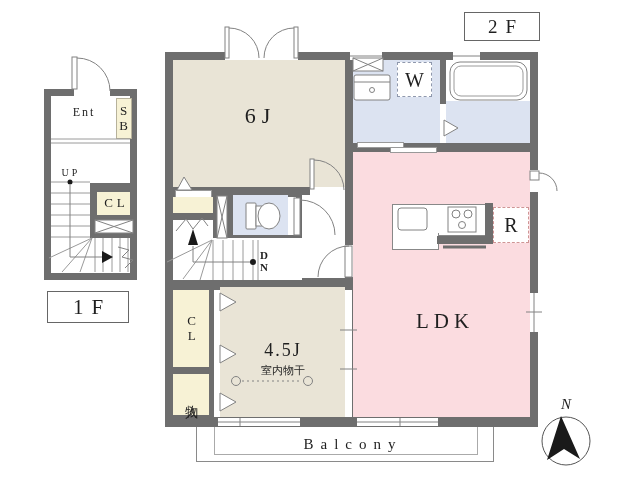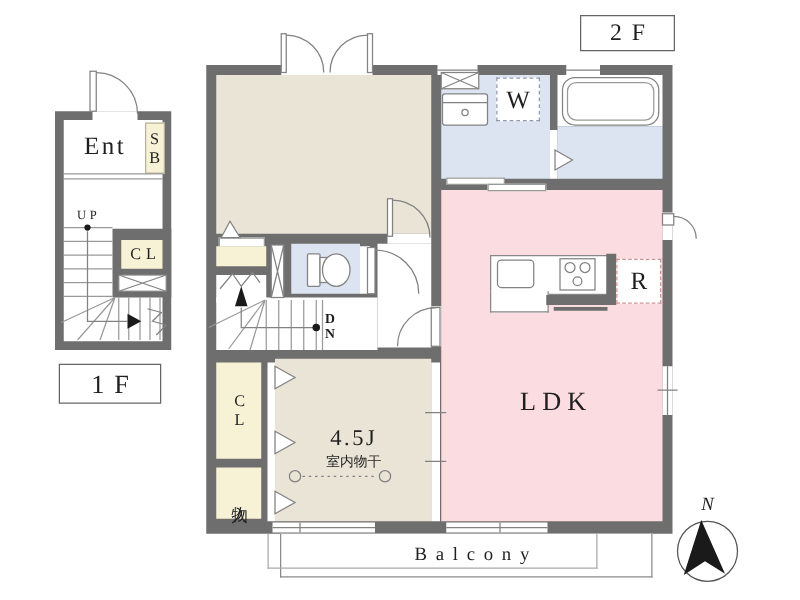--- a/index.html
+++ b/index.html
@@ -79,21 +79,21 @@
   <div class="abs white" style="left:392px;top:233px;width:45px;height:16px;border:1px solid #888;border-top:none;"></div>
   <div class="abs wall" style="left:485px;top:203px;width:8px;height:40px;"></div>
   <div class="abs wall" style="left:437px;top:236px;width:56px;height:8px;"></div>
   <div class="dash-w" style="left:397px;top:62px;width:33px;height:33px;">
     <span class="lbl" style="position:static;">W</span>
   </div>
   <div class="dash-r" style="left:493px;top:207px;width:34px;height:34px;">
     <span class="lbl" style="position:static;">R</span>
   </div>
 
-  <div class="balc" style="left:224px;top:427px;width:280px;height:34px;padding-left:16px;">
+  <div class="balc" style="left:196px;top:427px;width:280px;height:34px;padding-left:16px;">
     <span style="letter-spacing:7px;">Balcony</span>
   </div>
   <div class="balc-inner" style="left:214px;top:427px;width:262px;height:27px;"></div>
 
   <div class="box-tag" style="left:464px;top:12px;width:66px;height:27px;text-align:center;">
     <span>2F</span>
   </div>
   <div class="box-tag" style="left:47px;top:291px;width:72px;height:30px;font-size:21px;">
     <span>1F</span>
   </div>
@@ -214,25 +214,26 @@
       <circle class="ln" cx="308" cy="381" r="4.5"></circle>
       <path class="ln" d="M242 381 H302" stroke-dasharray="2,3"></path>
     </g>
 
     <g>
       <circle cx="566" cy="441" r="24" stroke="#555" fill="none"></circle>
       <polygon class="blk" points="561,416 580,459 564,449 547,460"></polygon>
     </g>
   </svg>
 
-  <div class="lbl" style="left:51px;top:106px;width:66px;font-size:20px;letter-spacing:2px;">Ent</div>
+  <div class="lbl" style="left:51px;top:106px;width:66px;font-size:12px;letter-spacing:2px;">Ent</div>
   <div class="lbl vert" style="left:116px;top:101px;width:14px;height:34px;font-size:13px;">SB</div>
   <div class="lbl" style="left:56px;top:167px;width:30px;font-size:10px;letter-spacing:3px;">UP</div>
   <div class="lbl" style="left:97px;top:196px;width:33px;font-size:13px;letter-spacing:4px;padding-left:3px;">CL</div>
 
+  <div class="lbl" style="left:208px;top:104px;width:105px;font-size:22px;letter-spacing:6px;">6J</div>
   <div class="lbl" style="left:385px;top:310px;width:120px;font-size:21px;letter-spacing:5px;">LDK</div>
   <div class="lbl" style="left:238px;top:341px;width:90px;font-size:18px;letter-spacing:2px;font-family:Liberation Serif, serif;">4.5J</div>
   <div class="lbl" style="left:234px;top:364px;width:98px;font-size:11px;">室内物干</div>
   <div class="lbl vert" style="left:173px;top:297px;width:36px;height:62px;font-size:13px;">CL</div>
   <div class="lbl vert" style="left:173px;top:376px;width:36px;height:38px;font-size:13px;">物入</div>
   <div class="lbl vert" style="left:256px;top:248px;width:16px;height:26px;font-size:11px;font-weight:bold;">DN</div>
   <div class="lbl" style="left:548px;top:396px;width:36px;font-size:15px;font-style:italic;">N</div>
 
 </div>
 

